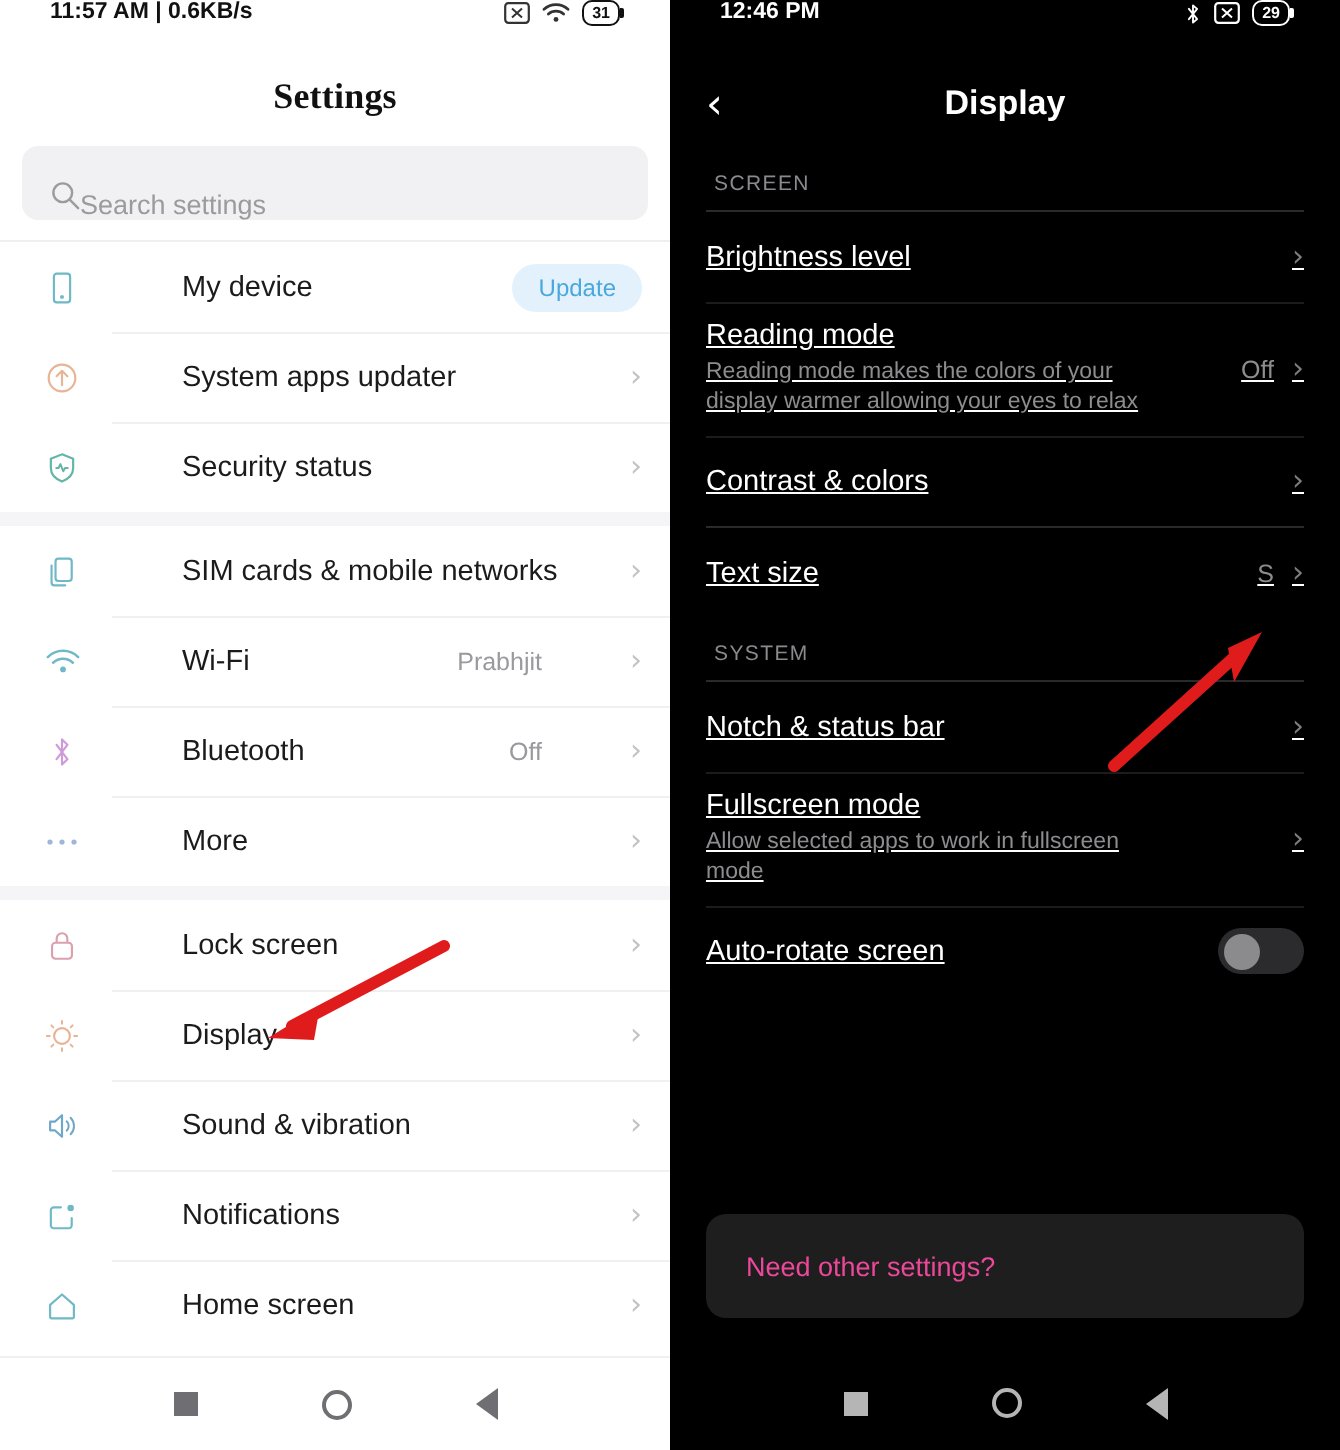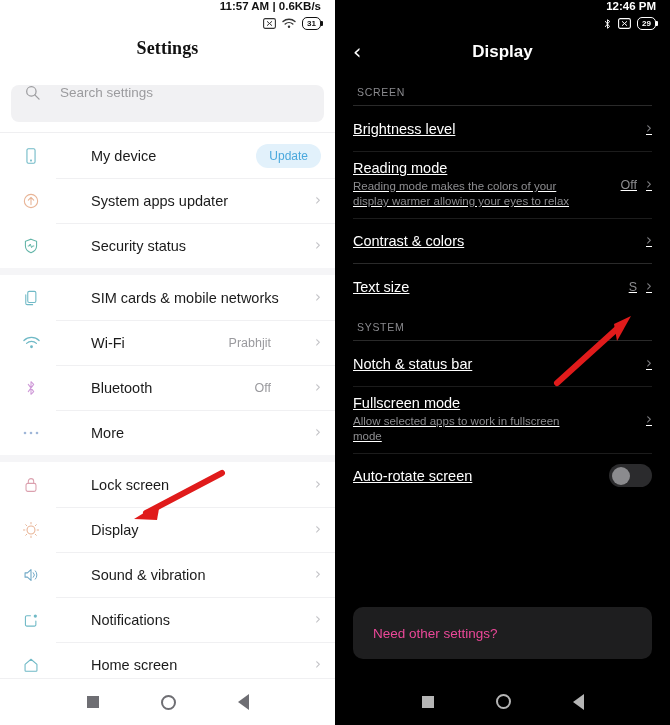--- a/index.html
+++ b/index.html
@@ -13,23 +13,23 @@
 
   
   .panel-light {
     width: 335px; height: 725px;
     background: #ffffff;
     position: relative;
     color: #111;
   }
   .statusbar {
     height: 30px;
-    display: flex; align-items: flex-end; justify-content: space-between;
-    padding: 0 14px;
-    font-size: 11.5px; font-weight: bold; flex-direction: column;
+    display: flex; align-items: flex-start; justify-content: space-between;
+    padding: 0 25px;
+    font-size: 11.5px; font-weight: bold;
   }
   .statusbar .sb-right { display: flex; align-items: center; gap: 6px; }
   .sb-icon { display: inline-flex; align-items: center; }
   .batt {
     border: 1.2px solid currentColor; border-radius: 5px;
     font-size: 8px; font-weight: bold;
     padding: 0px 4px 0px 4px; line-height: 11px;
     position: relative;
   }
   .batt::after {
@@ -38,27 +38,27 @@
   }
 
   .app-title {
     text-align: center;
     font-size: 18px; font-weight: bold;
     padding: 8px 0 14px 0;
     letter-spacing: 0.1px;
     font-family: Liberation Serif, serif;
   }
   .searchbar {
-    margin: 12px 11px 10px 11px;
+    margin: 0 11px 10px 11px;
     height: 37px;
     background: #f1f1f3;
     border-radius: 8px;
-    display: flex; align-items: flex-start;
+    display: flex; align-items: flex-end;
     padding: 0 14px;
-    gap: 20px;
+    gap: 0;
   }
   .search-ph { color: #9b9b9e; font-size: 13.5px; }
 
   .group {
     background: #fff;
     border-top: 1px solid #efeff1;
   }
   .group.sep-top { border-top: 7px solid #f5f5f7; }
   .row {
     height: 45px;

